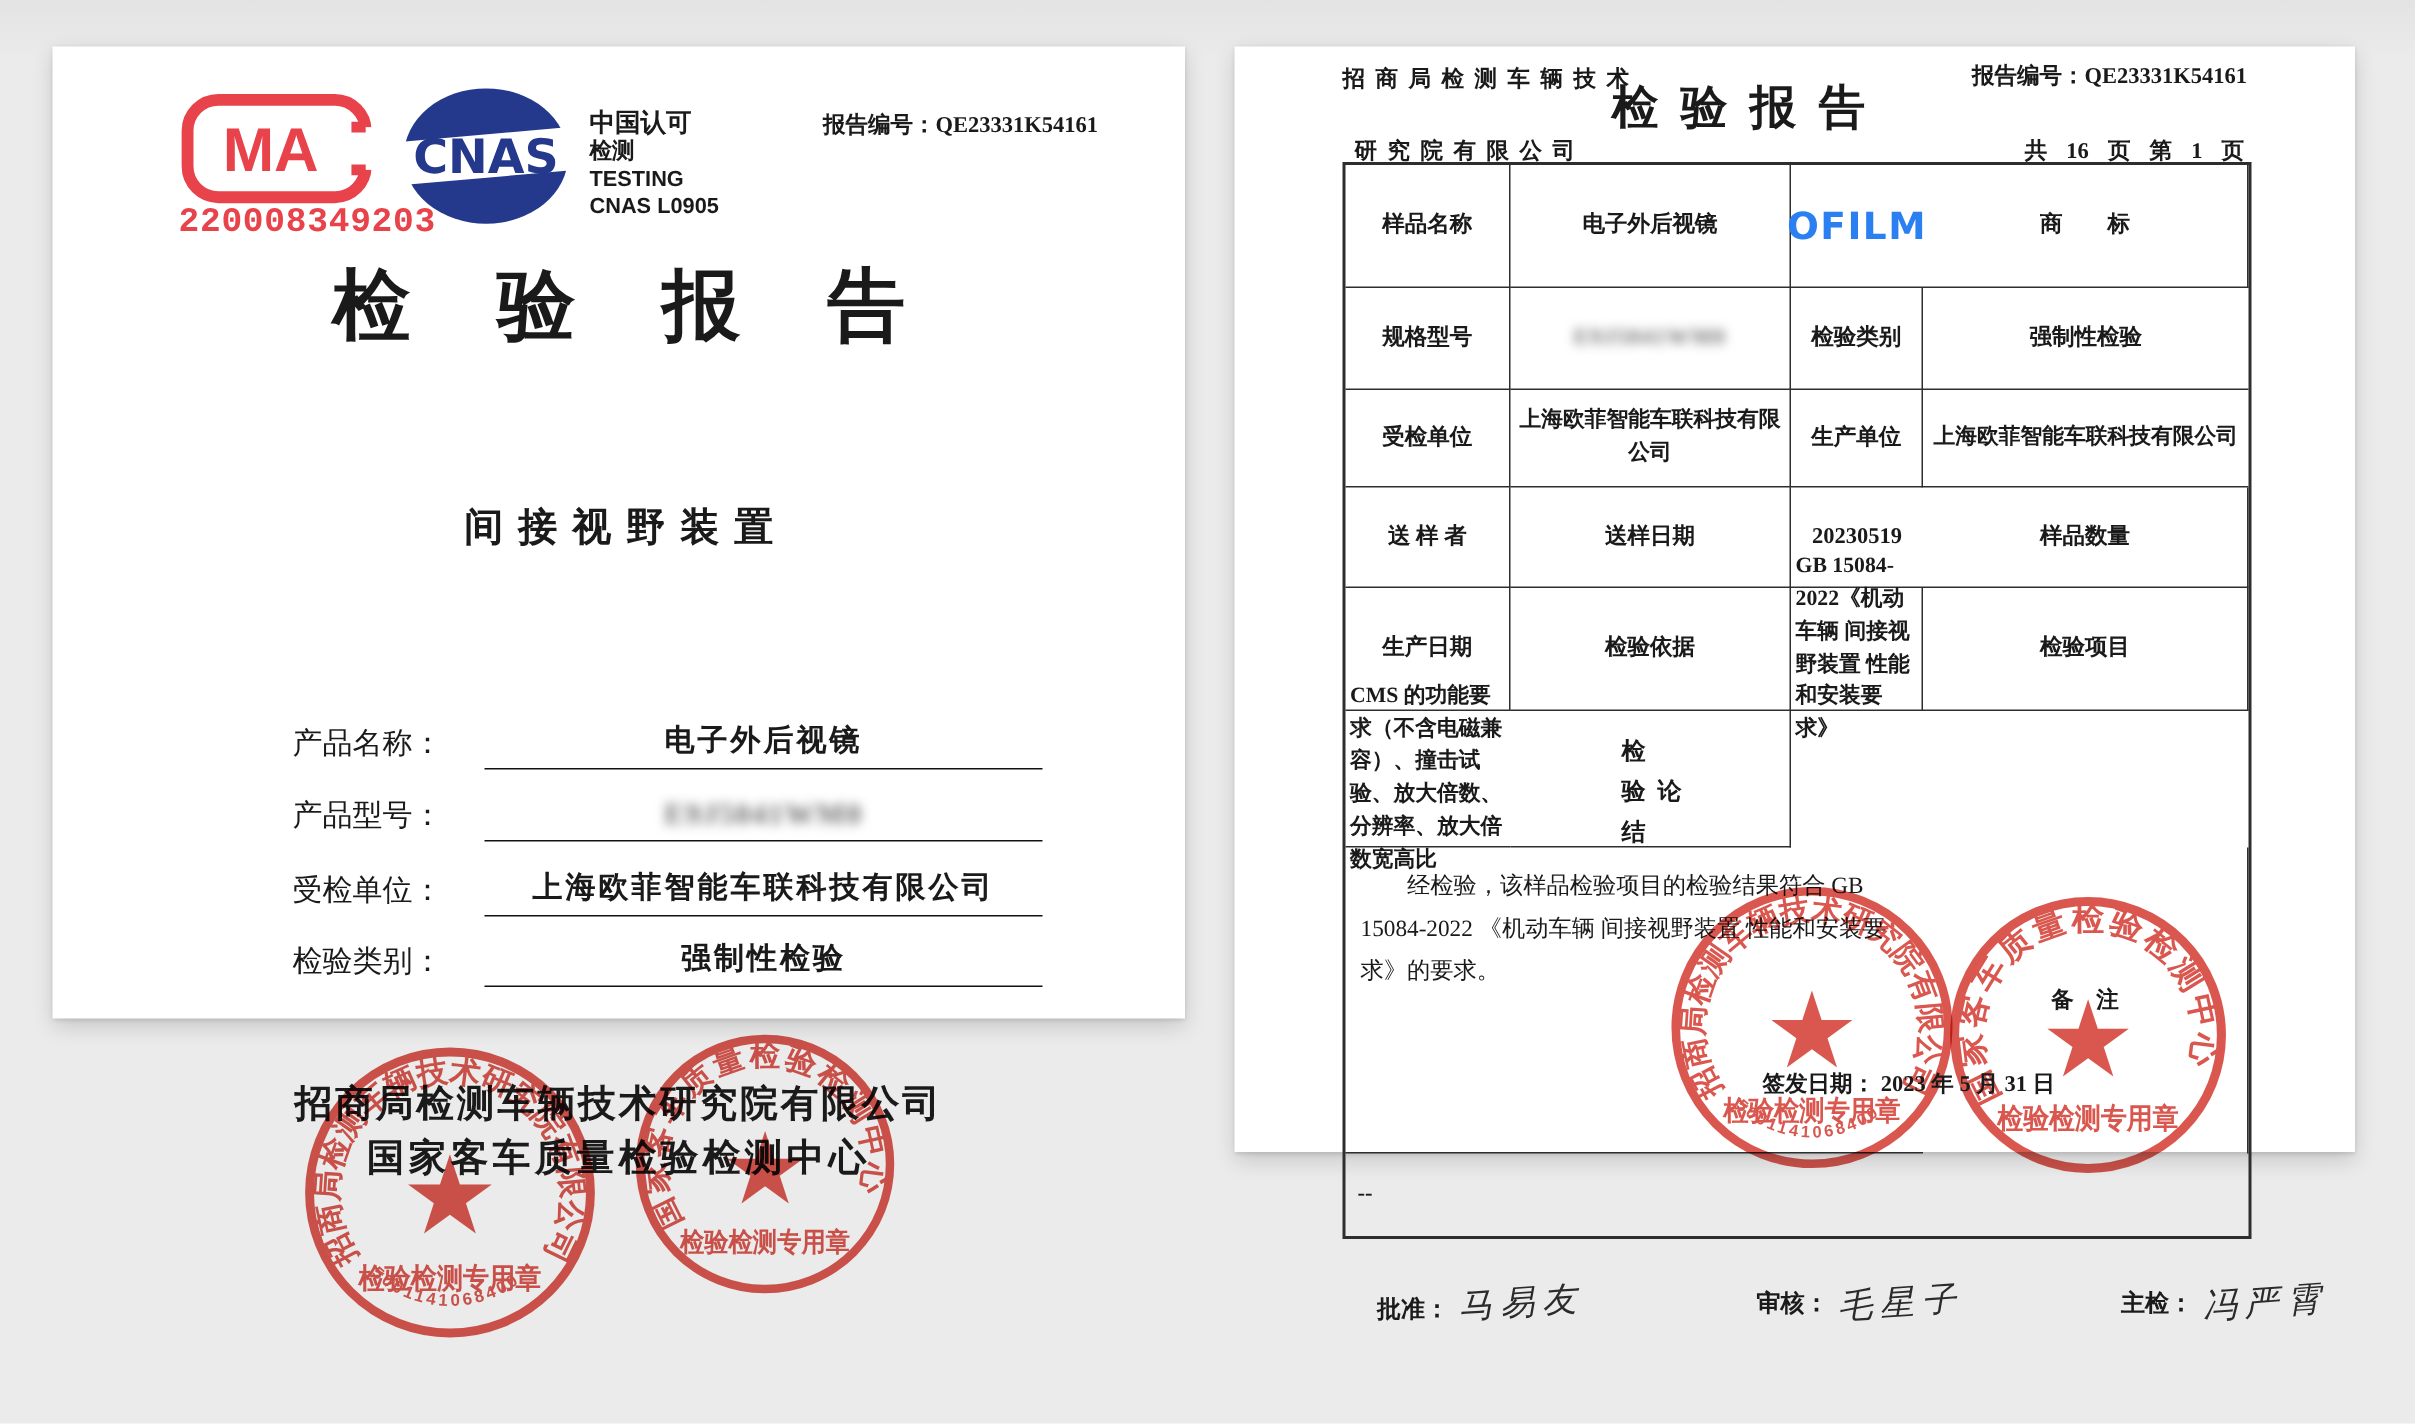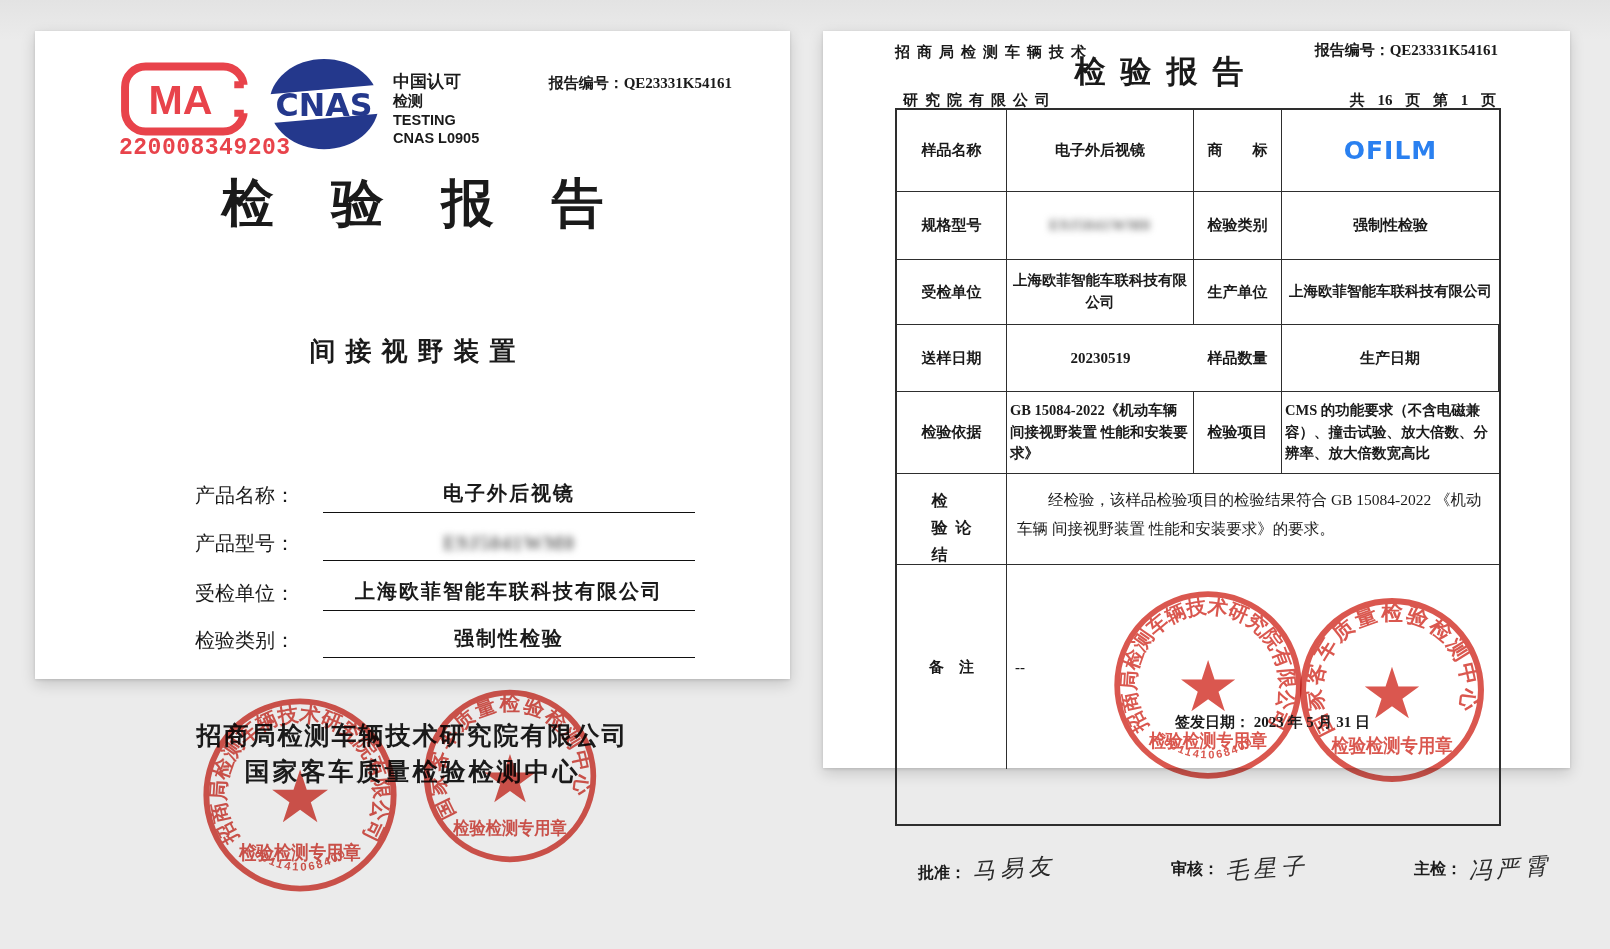--- a/index.html
+++ b/index.html
@@ -156,37 +156,38 @@
   <div class="abs hdr-l1">招商局检测车辆技术</div>
   <div class="abs hdr-l2">研究院有限公司</div>
   <div class="abs title-r">检验报告</div>
   <div class="abs repno-r"><span>报告编号：</span><span>QE23331K54161</span></div>
   <div class="abs pagenum">共 16 页 第 1 页</div>
 
   <div class="abs rtable">
 
     <div class="tc">样品名称</div>
     <div class="tc">电子外后视镜</div>
-    <div class="tc">商　　标</div>
     <div class="tc lastcol">
         <span class="ofilm">OFILM</span>
       </div>
+    <div class="tc">商　　标</div>
 
     <div class="tc">规格型号</div>
     <div class="tc">
         <span class="blur">E9J5041WM0</span>
       </div>
     <div class="tc">检验类别</div>
     <div class="tc lastcol">强制性检验</div>
 
     <div class="tc">受检单位</div>
     <div class="tc small">上海欧菲智能车联科技有限公司</div>
     <div class="tc">生产单位</div>
     <div class="tc lastcol small">上海欧菲智能车联科技有限公司</div>
 
+    <div class="tc">送 样 者</div>
     <div class="tc">送样日期</div>
     <div class="tc lastcol">20230519</div>
 
     <div class="tc">样品数量</div>
     <div class="tc">生产日期</div>
 
     <div class="tc">检验依据</div>
     <div class="tc small leftal">GB 15084-2022《机动车辆 间接视野装置 性能和安装要求》</div>
     <div class="tc">检验项目</div>
     <div class="tc lastcol small leftal">CMS 的功能要求（不含电磁兼容）、撞击试验、放大倍数、分辨率、放大倍数宽高比</div>

